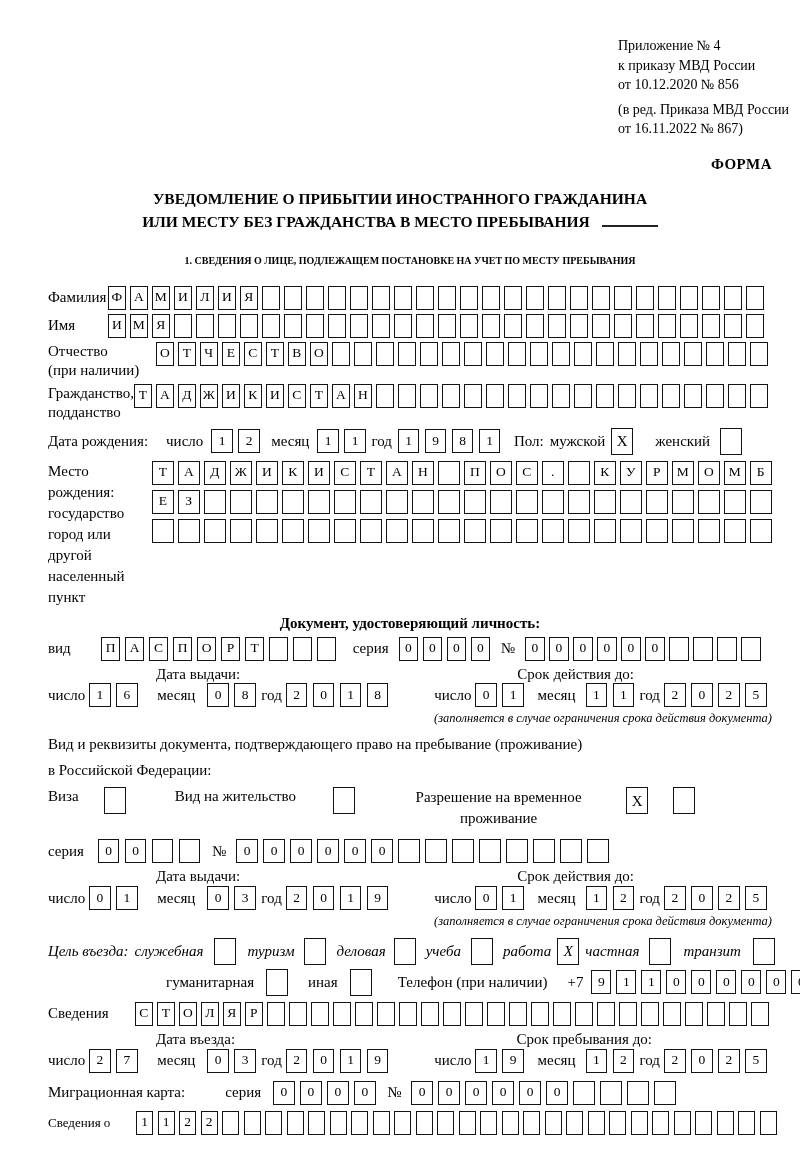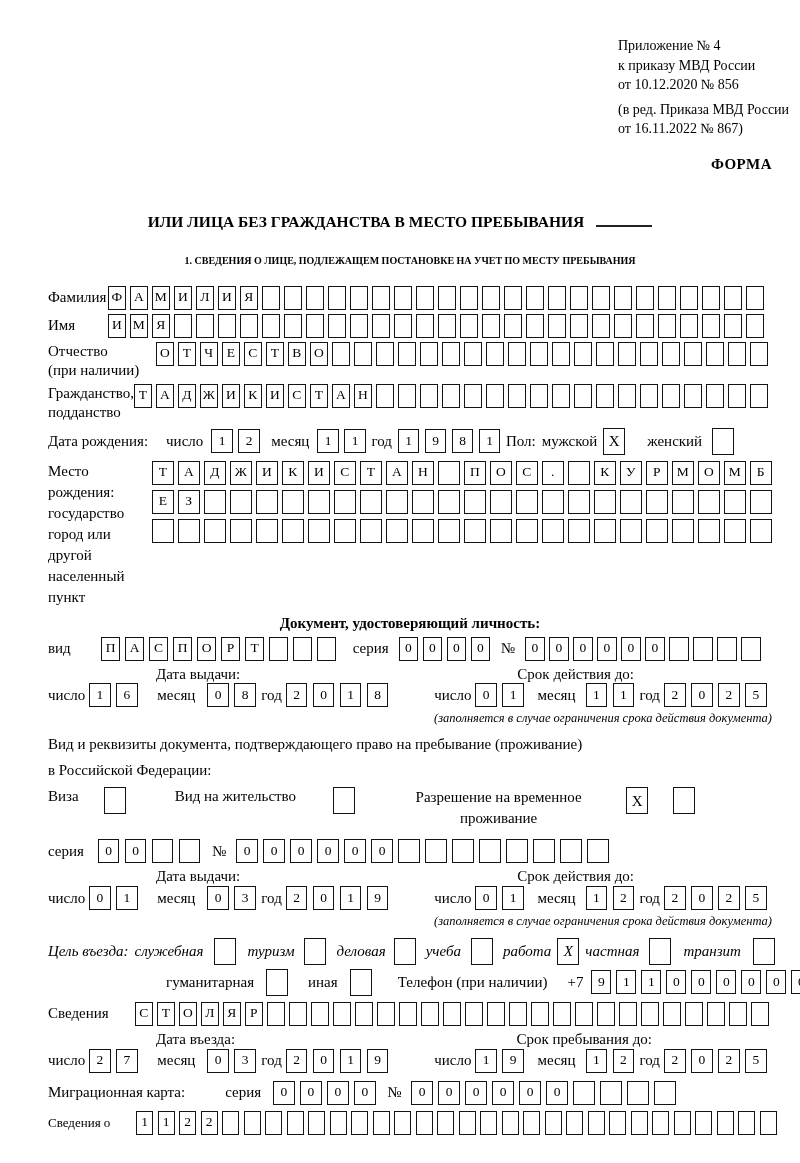--- a/index.html
+++ b/index.html
@@ -49,22 +49,22 @@
     <div>Приложение № 4</div>
     <div>к приказу МВД России</div>
     <div>от 10.12.2020 № 856</div>
     <div class="rev">(в ред. Приказа МВД России</div>
     <div>от 16.11.2022 № 867)</div>
   </div>
 
   <div class="forma">ФОРМА</div>
 
   <div class="title">
-    <br>
-    <span>ИЛИ ЛИЦА БЕЗ ГРАЖДАНСТВА В МЕСТО ПРЕБЫВАНИЯ</span><span class="blankline"></span>
+    <span>УВЕДОМЛЕНИЕ О ПРИБЫТИИ ИНОСТРАННОГО ГРАЖДАНИНА</span><br>
+    <span>ИЛИ МЕСТУ БЕЗ ГРАЖДАНСТВА В МЕСТО ПРЕБЫВАНИЯ</span><span class="blankline"></span>
   </div>
 
   <div class="sec1">1. СВЕДЕНИЯ О ЛИЦЕ, ПОДЛЕЖАЩЕМ ПОСТАНОВКЕ НА УЧЕТ ПО МЕСТУ ПРЕБЫВАНИЯ</div>
 
   <div class="rows">
 
     <div class="frow">
       <span class="lbl w60">Фамилия</span>
       <div class="cells">
           <span class="cell">Ф</span>
@@ -223,21 +223,21 @@
           <span class="cell">1</span>
           <span class="cell">1</span>
         </div>
       <span class="lbl">год</span>
       <div class="cells d" style="margin-left:6px;">
           <span class="cell">1</span>
           <span class="cell">9</span>
           <span class="cell">8</span>
           <span class="cell">1</span>
         </div>
-      <span class="lbl" style="margin-left:0;">Пол:</span>
+      <span class="lbl" style="margin-left:8px;">Пол:</span>
       <span class="lbl" style="margin-left:6px;">мужской</span>
       <span class="cb" style="margin-left:6px;">X</span>
       <span class="lbl" style="margin-left:22px;">женский</span>
       <span class="cb" style="margin-left:10px;"></span>
     </div>
 
     <div class="frow tops" style="margin-top:6px;">
       <span class="lbl2 w104" style="line-height:21px;">
         <span>Место рождения:</span><br>
         <span>государство</span><br>

